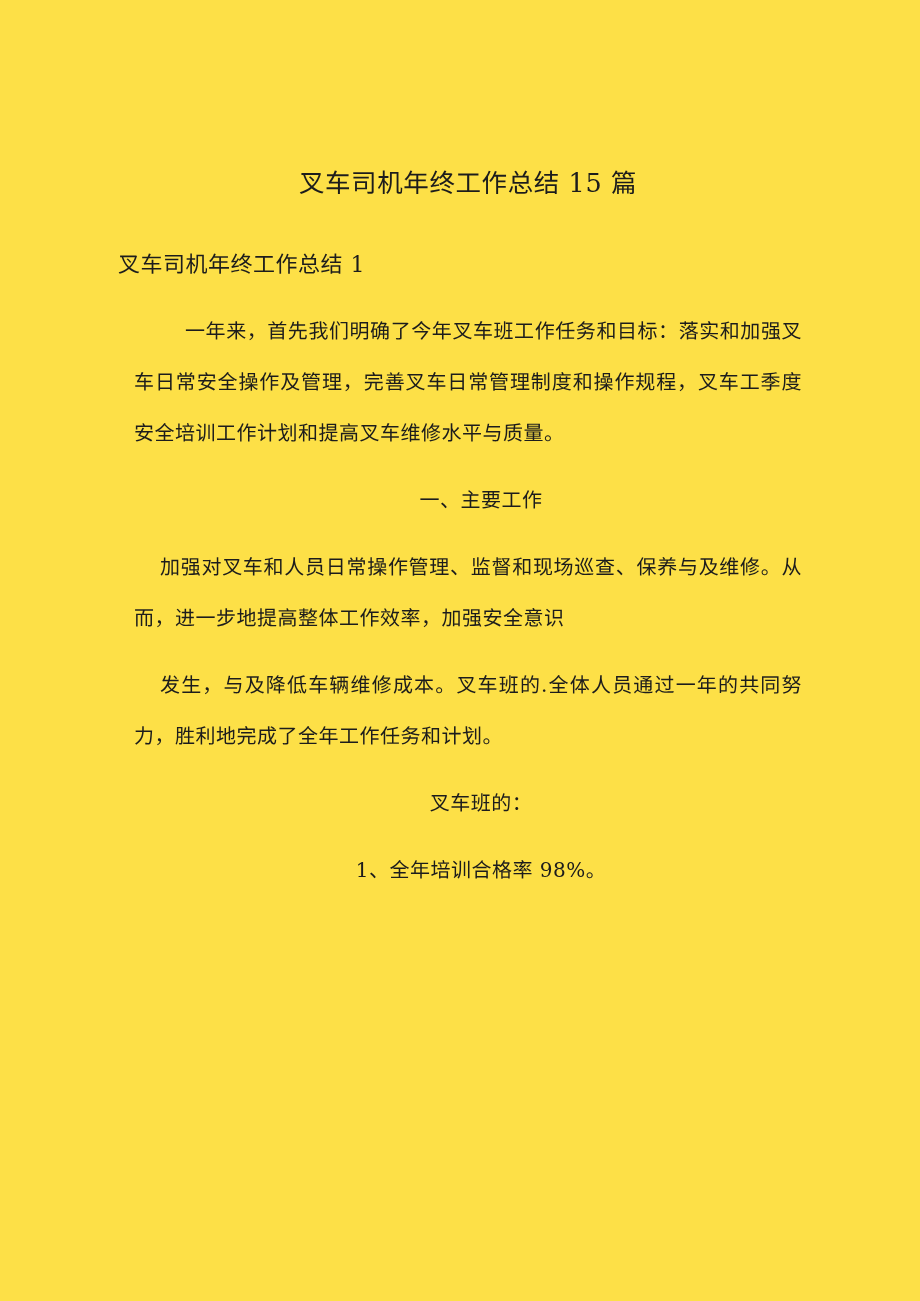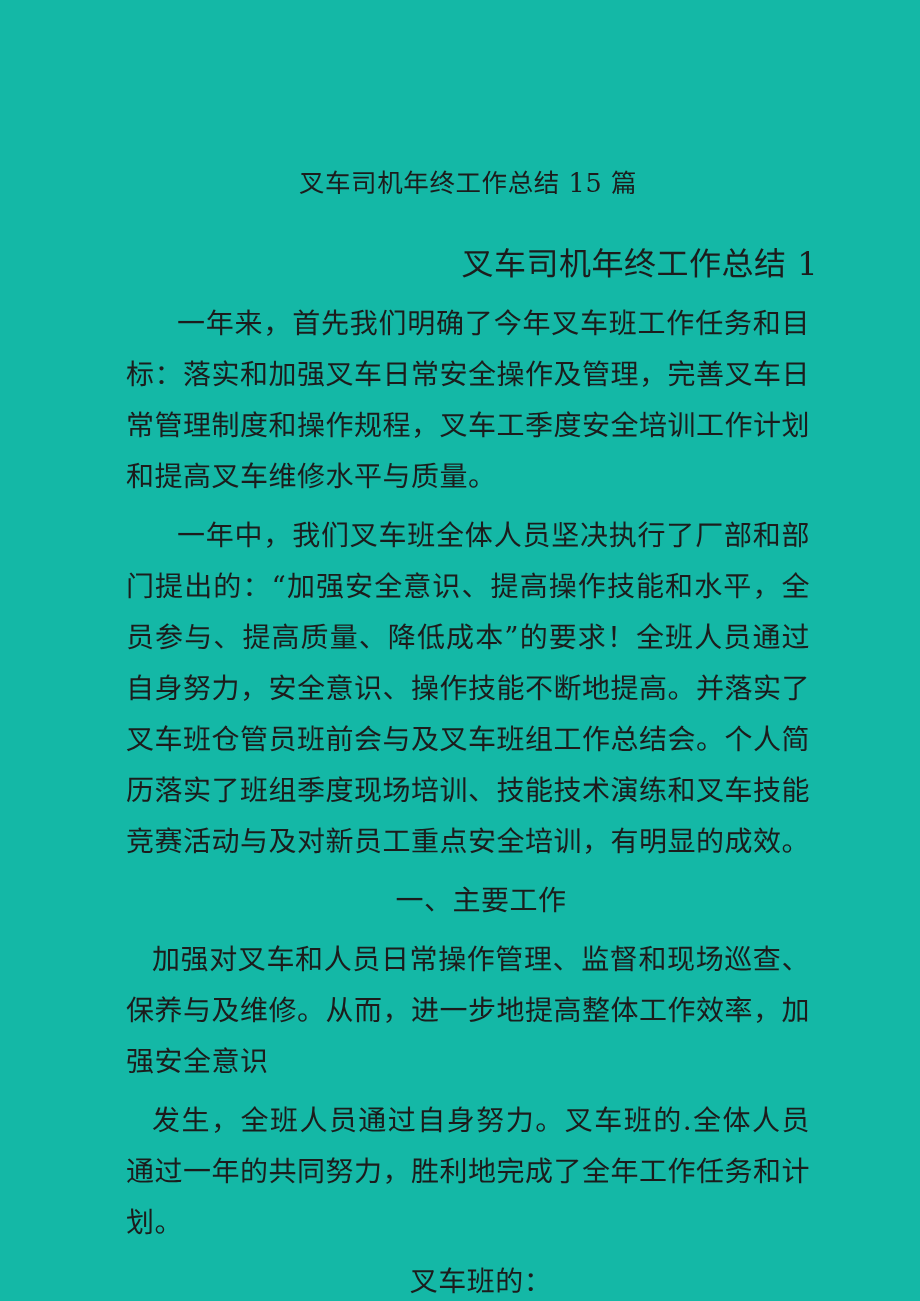--- a/index.html
+++ b/index.html
@@ -17,21 +17,21 @@
     color: #1c1c1c;
     -webkit-font-smoothing: antialiased;
   }
 
   .page {
     position: absolute;
     left: 0;
     top: 0;
     width: 920px;
     height: 1301px;
-    background: #14b8a6;
+    background: #fde047;
     box-sizing: border-box;
     padding: 0;
   }
 
   .doc-body {
     position: absolute;
     left: 118px;
     top: 158px;
     width: 700px;
   }
@@ -40,34 +40,33 @@
     text-align: center;
     font-size: 25.5px;
     line-height: 51px;
     letter-spacing: 0.6px;
     font-weight: 400;
     margin: 0 0 30px 0;
     white-space: pre;
   }
 
   .subtitle {
-    font-size: 32px;
+    font-size: 22px;
     line-height: 51px;
     letter-spacing: 0.5px;
     margin: 0 0 3px 0;
     text-indent: 0;
     white-space: pre;
-    text-align: right;
   }
 
   p.para {
-    font-size: 28px;
+    font-size: 20px;
     line-height: 51px;
     letter-spacing: 0.5px;
-    margin: 8px;
+    margin: 16px;
     text-align: justify;
     text-justify: inter-ideograph;
     text-indent: 51px;
     word-break: break-all;
   }
 
   p.para.indent-one {
     text-indent: 26px;
   }
 
@@ -80,27 +79,26 @@
 
 <div class="page">
   <div class="doc-body">
 
     <div class="doc-title">叉车司机年终工作总结 15 篇</div>
 
     <div class="subtitle">叉车司机年终工作总结 1</div>
 
     <p class="para">一年来，首先我们明确了今年叉车班工作任务和目标：落实和加强叉车日常安全操作及管理，完善叉车日常管理制度和操作规程，叉车工季度安全培训工作计划和提高叉车维修水平与质量。</p>
 
-    <p class="para">一年中，我们叉车班全体人员坚决执行了厂部和部门提出的：“加强安全意识、提高操作技能和水平，全员参与、提高质量、降低成本”的要求！全班人员通过自身努力，安全意识、操作技能不断地提高。并落实了叉车班仓管员班前会与及叉车班组工作总结会。个人简历落实了班组季度现场培训、技能技术演练和叉车技能竞赛活动与及对新员工重点安全培训，有明显的成效。</p>
 
     <p class="para indent-one tight">一、主要工作</p>
 
 
     <p class="para indent-one">加强对叉车和人员日常操作管理、监督和现场巡查、保养与及维修。从而，进一步地提高整体工作效率，加强安全意识</p>
 
-    <p class="para indent-one">发生，全班人员通过自身努力。叉车班的.全体人员通过一年的共同努力，胜利地完成了全年工作任务和计划。</p>
+    <p class="para indent-one">发生，与及降低车辆维修成本。叉车班的.全体人员通过一年的共同努力，胜利地完成了全年工作任务和计划。</p>
 
     <p class="para indent-one tight">叉车班的：</p>
 
     <p class="para indent-one tight">1、全年培训合格率 98%。</p>
 
   </div>
 </div>
 
 </body></html>

